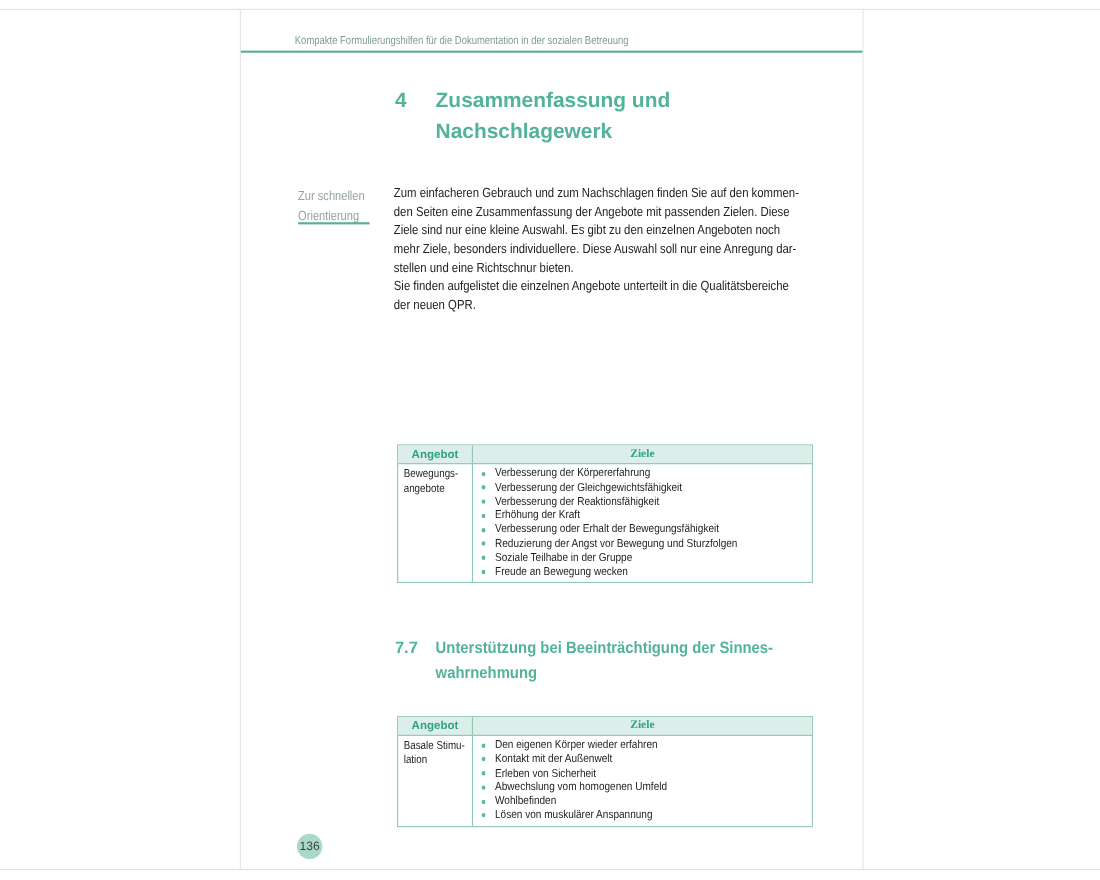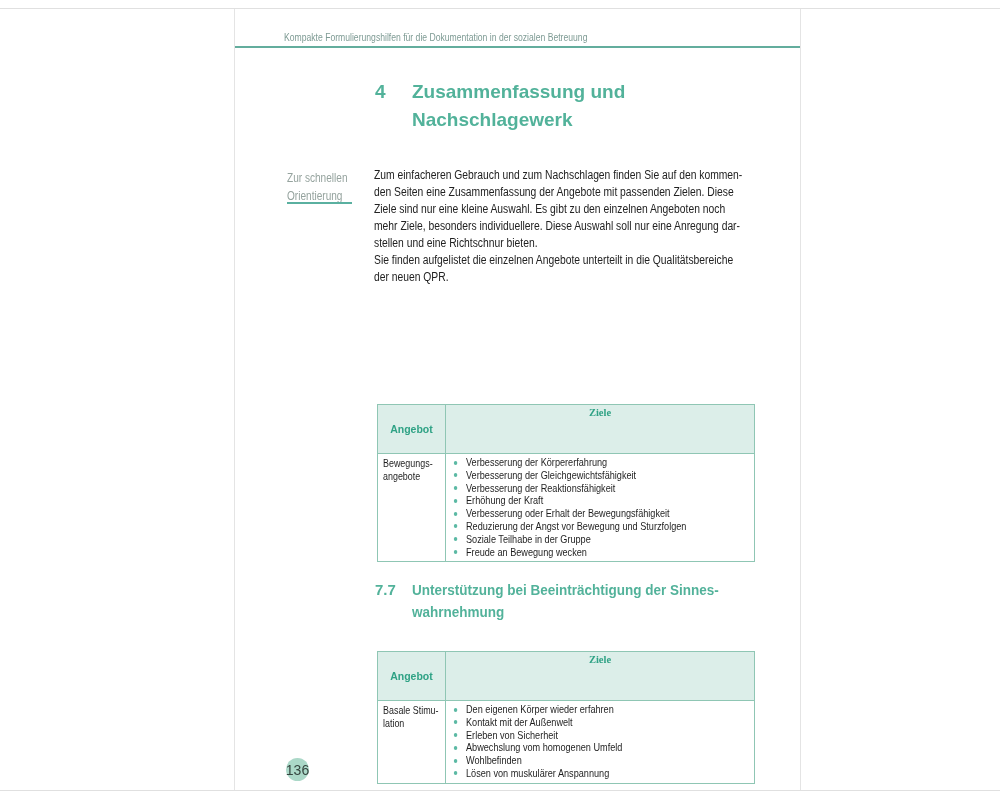--- a/index.html
+++ b/index.html
@@ -6,21 +6,21 @@
   body{
     width:1000px;height:800px;background:#ffffff;position:relative;
     font-family:"Liberation Sans",sans-serif;overflow:hidden;
     -webkit-font-smoothing:antialiased;
   }
   .hairline{position:absolute;left:0;width:1000px;height:1px;background:#e0e0e0;}
   .hairline.top{top:8px;}
   .hairline.bottom{top:790px;}
   .page{
     position:absolute;left:218px;top:9px;width:565px;height:781px;background:#fff;
-    border-left:1px solid #e4e4e4;border-right:1px solid #e4e4e4;margin-left:16px;
+    border-left:1px solid #e4e4e4;border-right:1px solid #e4e4e4;
   }
   .running-header{
     position:absolute;left:49px;top:22px;font-size:10.5px;line-height:13px;
     color:#7e9b94;white-space:nowrap;transform:scaleX(0.82);transform-origin:0 0;
   }
   .header-rule{position:absolute;left:0;top:37px;width:100%;height:2px;background:#63ad9d;}
   .chapter{
     position:absolute;left:140px;top:69px;display:flex;
     color:#52b29a;font-weight:bold;font-size:19px;line-height:28px;
   }
@@ -46,33 +46,33 @@
   .otable{
     position:absolute;left:142px;width:378px;box-sizing:border-box;
     border:1px solid #8fc6b4;background:#fff;
   }
   .otable.t1{top:395px;}
   .otable.t2{top:642px;}
   .thead{
     display:flex;background:#dceee9;border-bottom:1px solid #8fc6b4;
     font-size:10.5px;font-weight:bold;color:#2fa285;
   }
-  .th1{width:68px;flex:none;border-right:1px solid #8fc6b4;text-align:center;padding:18px 0;box-sizing:border-box;}
+  .th1{width:68px;flex:none;border-right:1px solid #8fc6b4;text-align:center;padding:2px 0;box-sizing:border-box;}
   .th2{flex:1;text-align:center;padding:2px 0;font-family:Liberation Serif, serif;}
   .tbody{display:flex;font-size:10.5px;color:#1e1e1e;justify-content:center;}
   .td1{width:68px;flex:none;border-right:1px solid #8fc6b4;padding:3px 0 3px 5px;line-height:13px;box-sizing:border-box;}
   .td1 .cellsqz{white-space:nowrap;transform:scaleX(0.85);transform-origin:0 0;}
   .td2{flex:1;padding:2px 0 3px 0;overflow:hidden;}
   ul.ziele{margin:0;padding:0;list-style:none;transform:scaleX(0.87);transform-origin:0 0;width:115%;}
   ul.ziele li{display:flex;line-height:12.8px;align-items:flex-start;}
   ul.ziele .dot{width:4px;height:4px;border-radius:50%;background:#5bb9a4;margin:4.5px 10px 0 9px;flex:none;}
   ul.ziele .txt{white-space:nowrap;}
   .page-badge{
     position:absolute;left:51px;top:749px;width:23px;height:23px;border-radius:50%;
-    background:#abd8c8;color:#35453f;font-size:14px;
+    background:#abd8c8;color:#35453f;font-size:11px;
     display:flex;align-items:center;justify-content:center;
   }
 </style>
 </head>
 <body>
 
 <div class="hairline top"></div>
 <div class="hairline bottom"></div>
 
 <div class="page">

